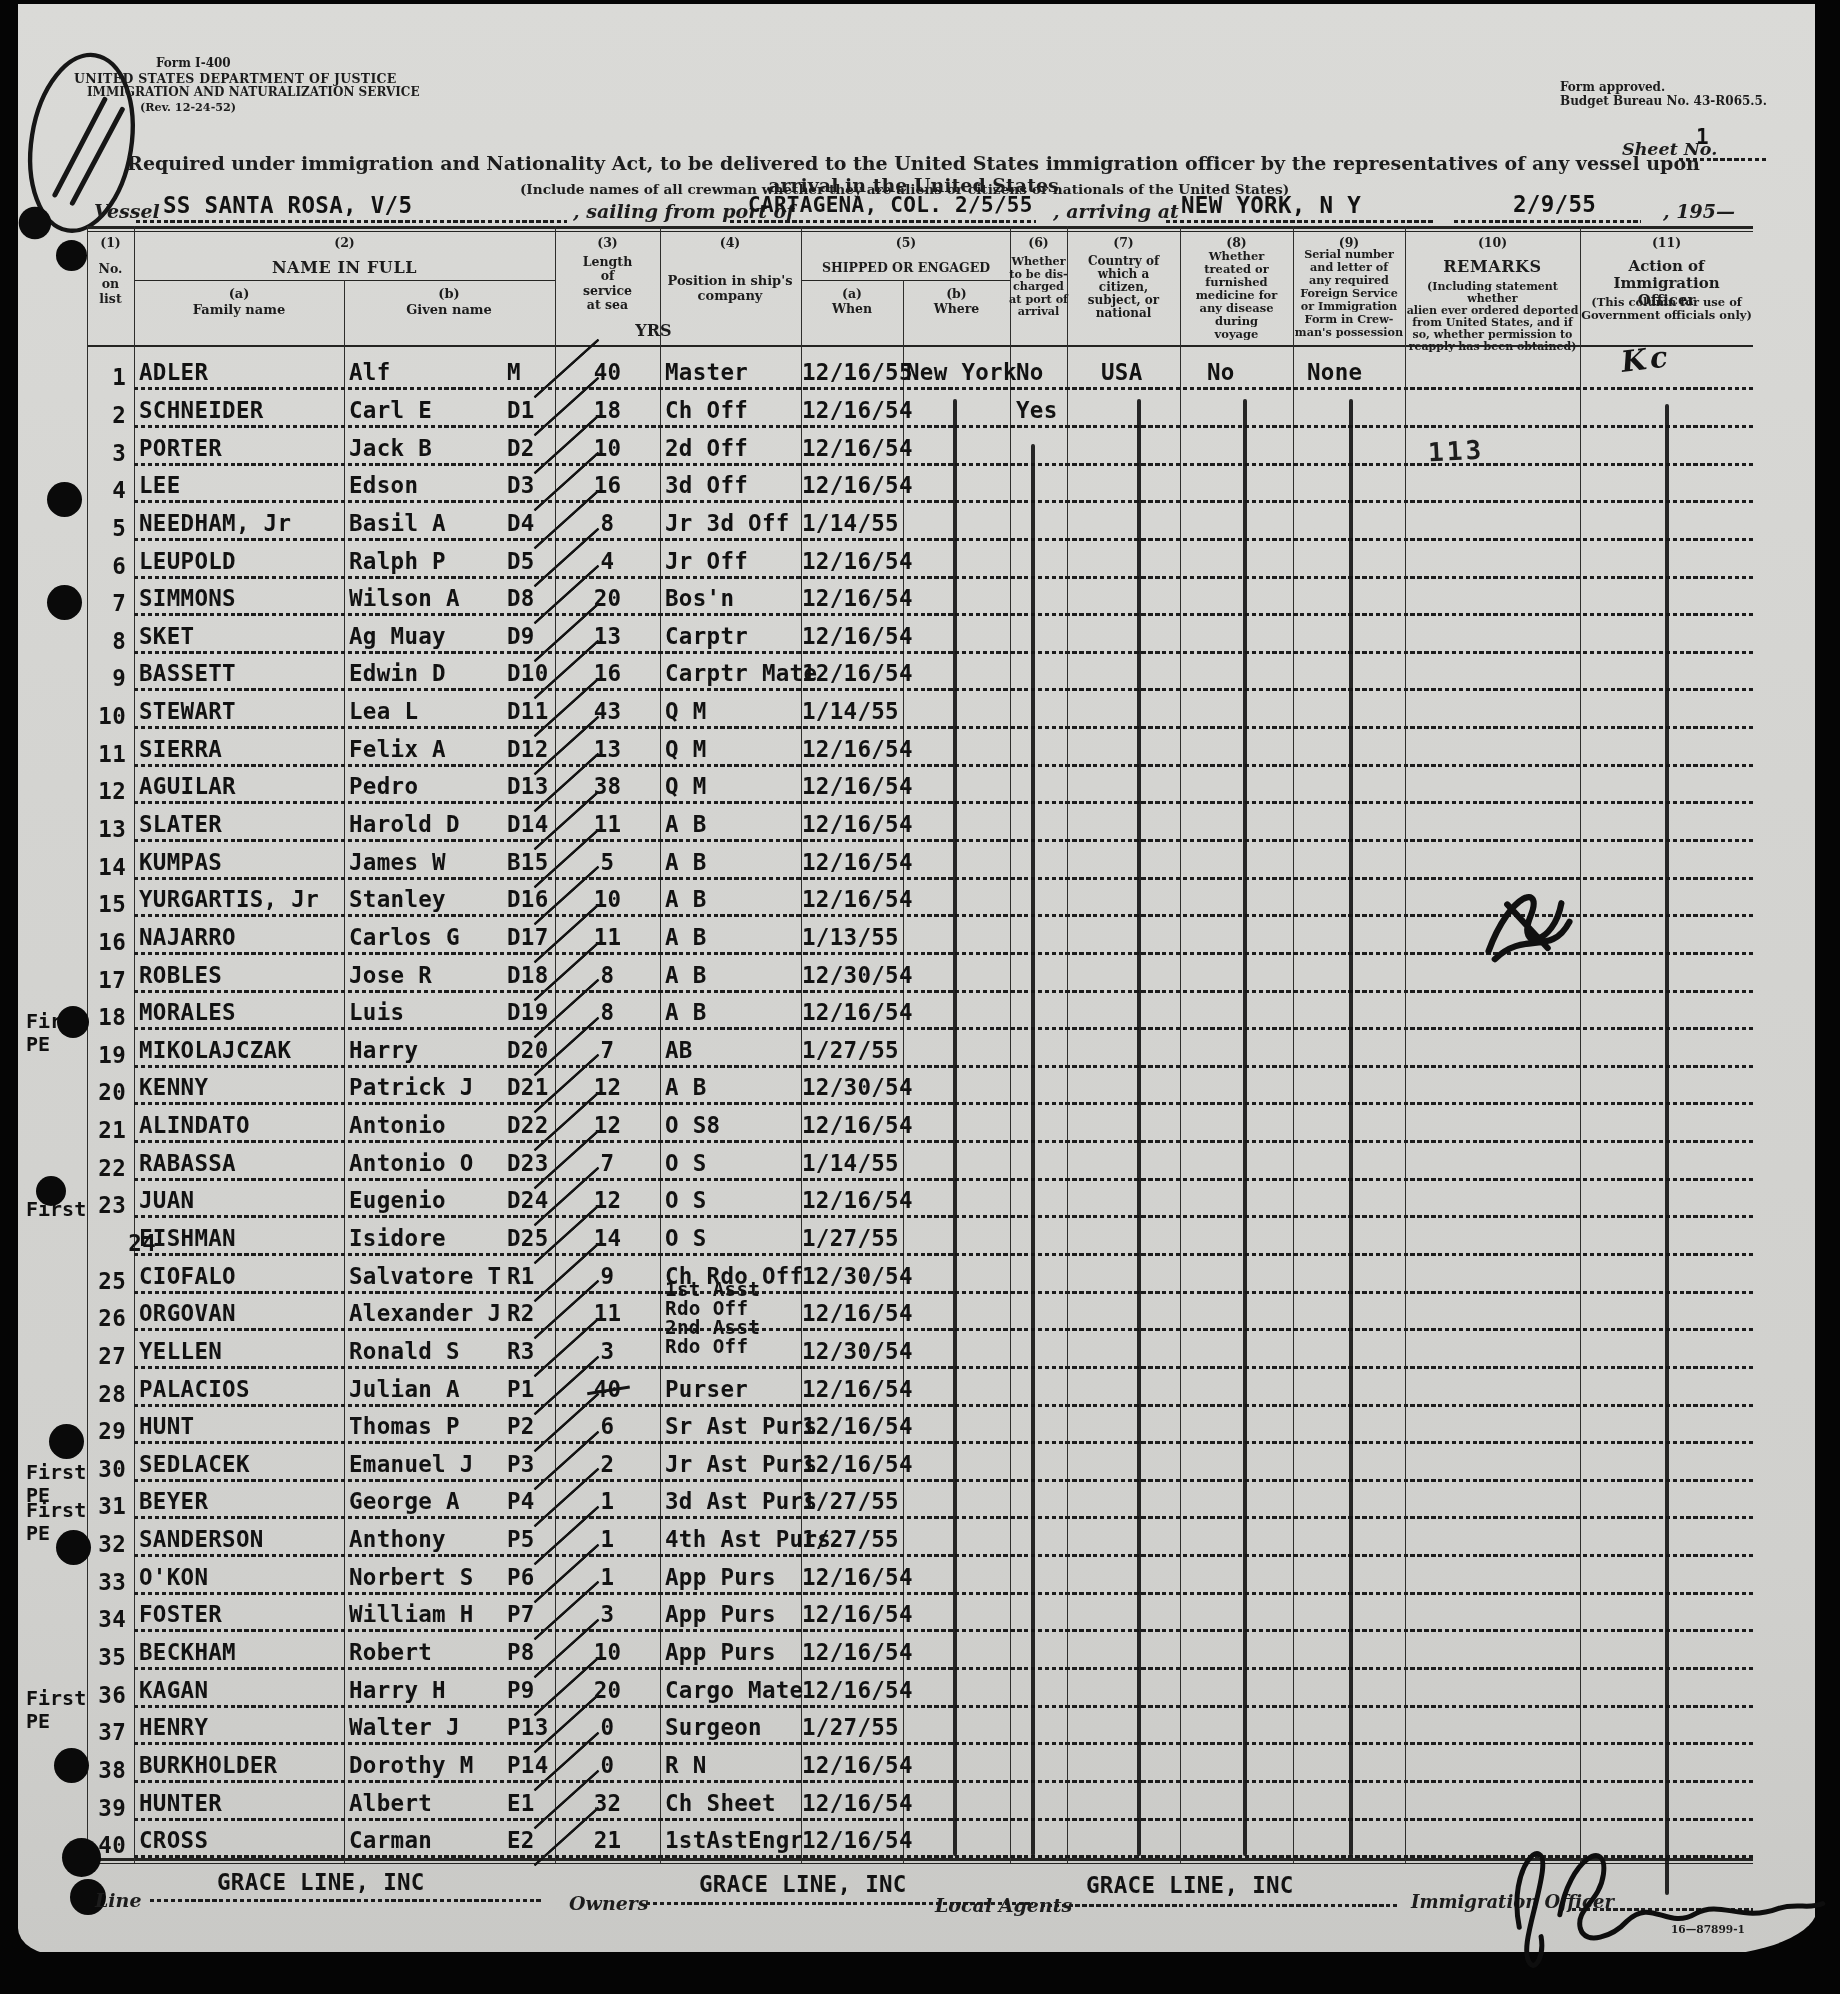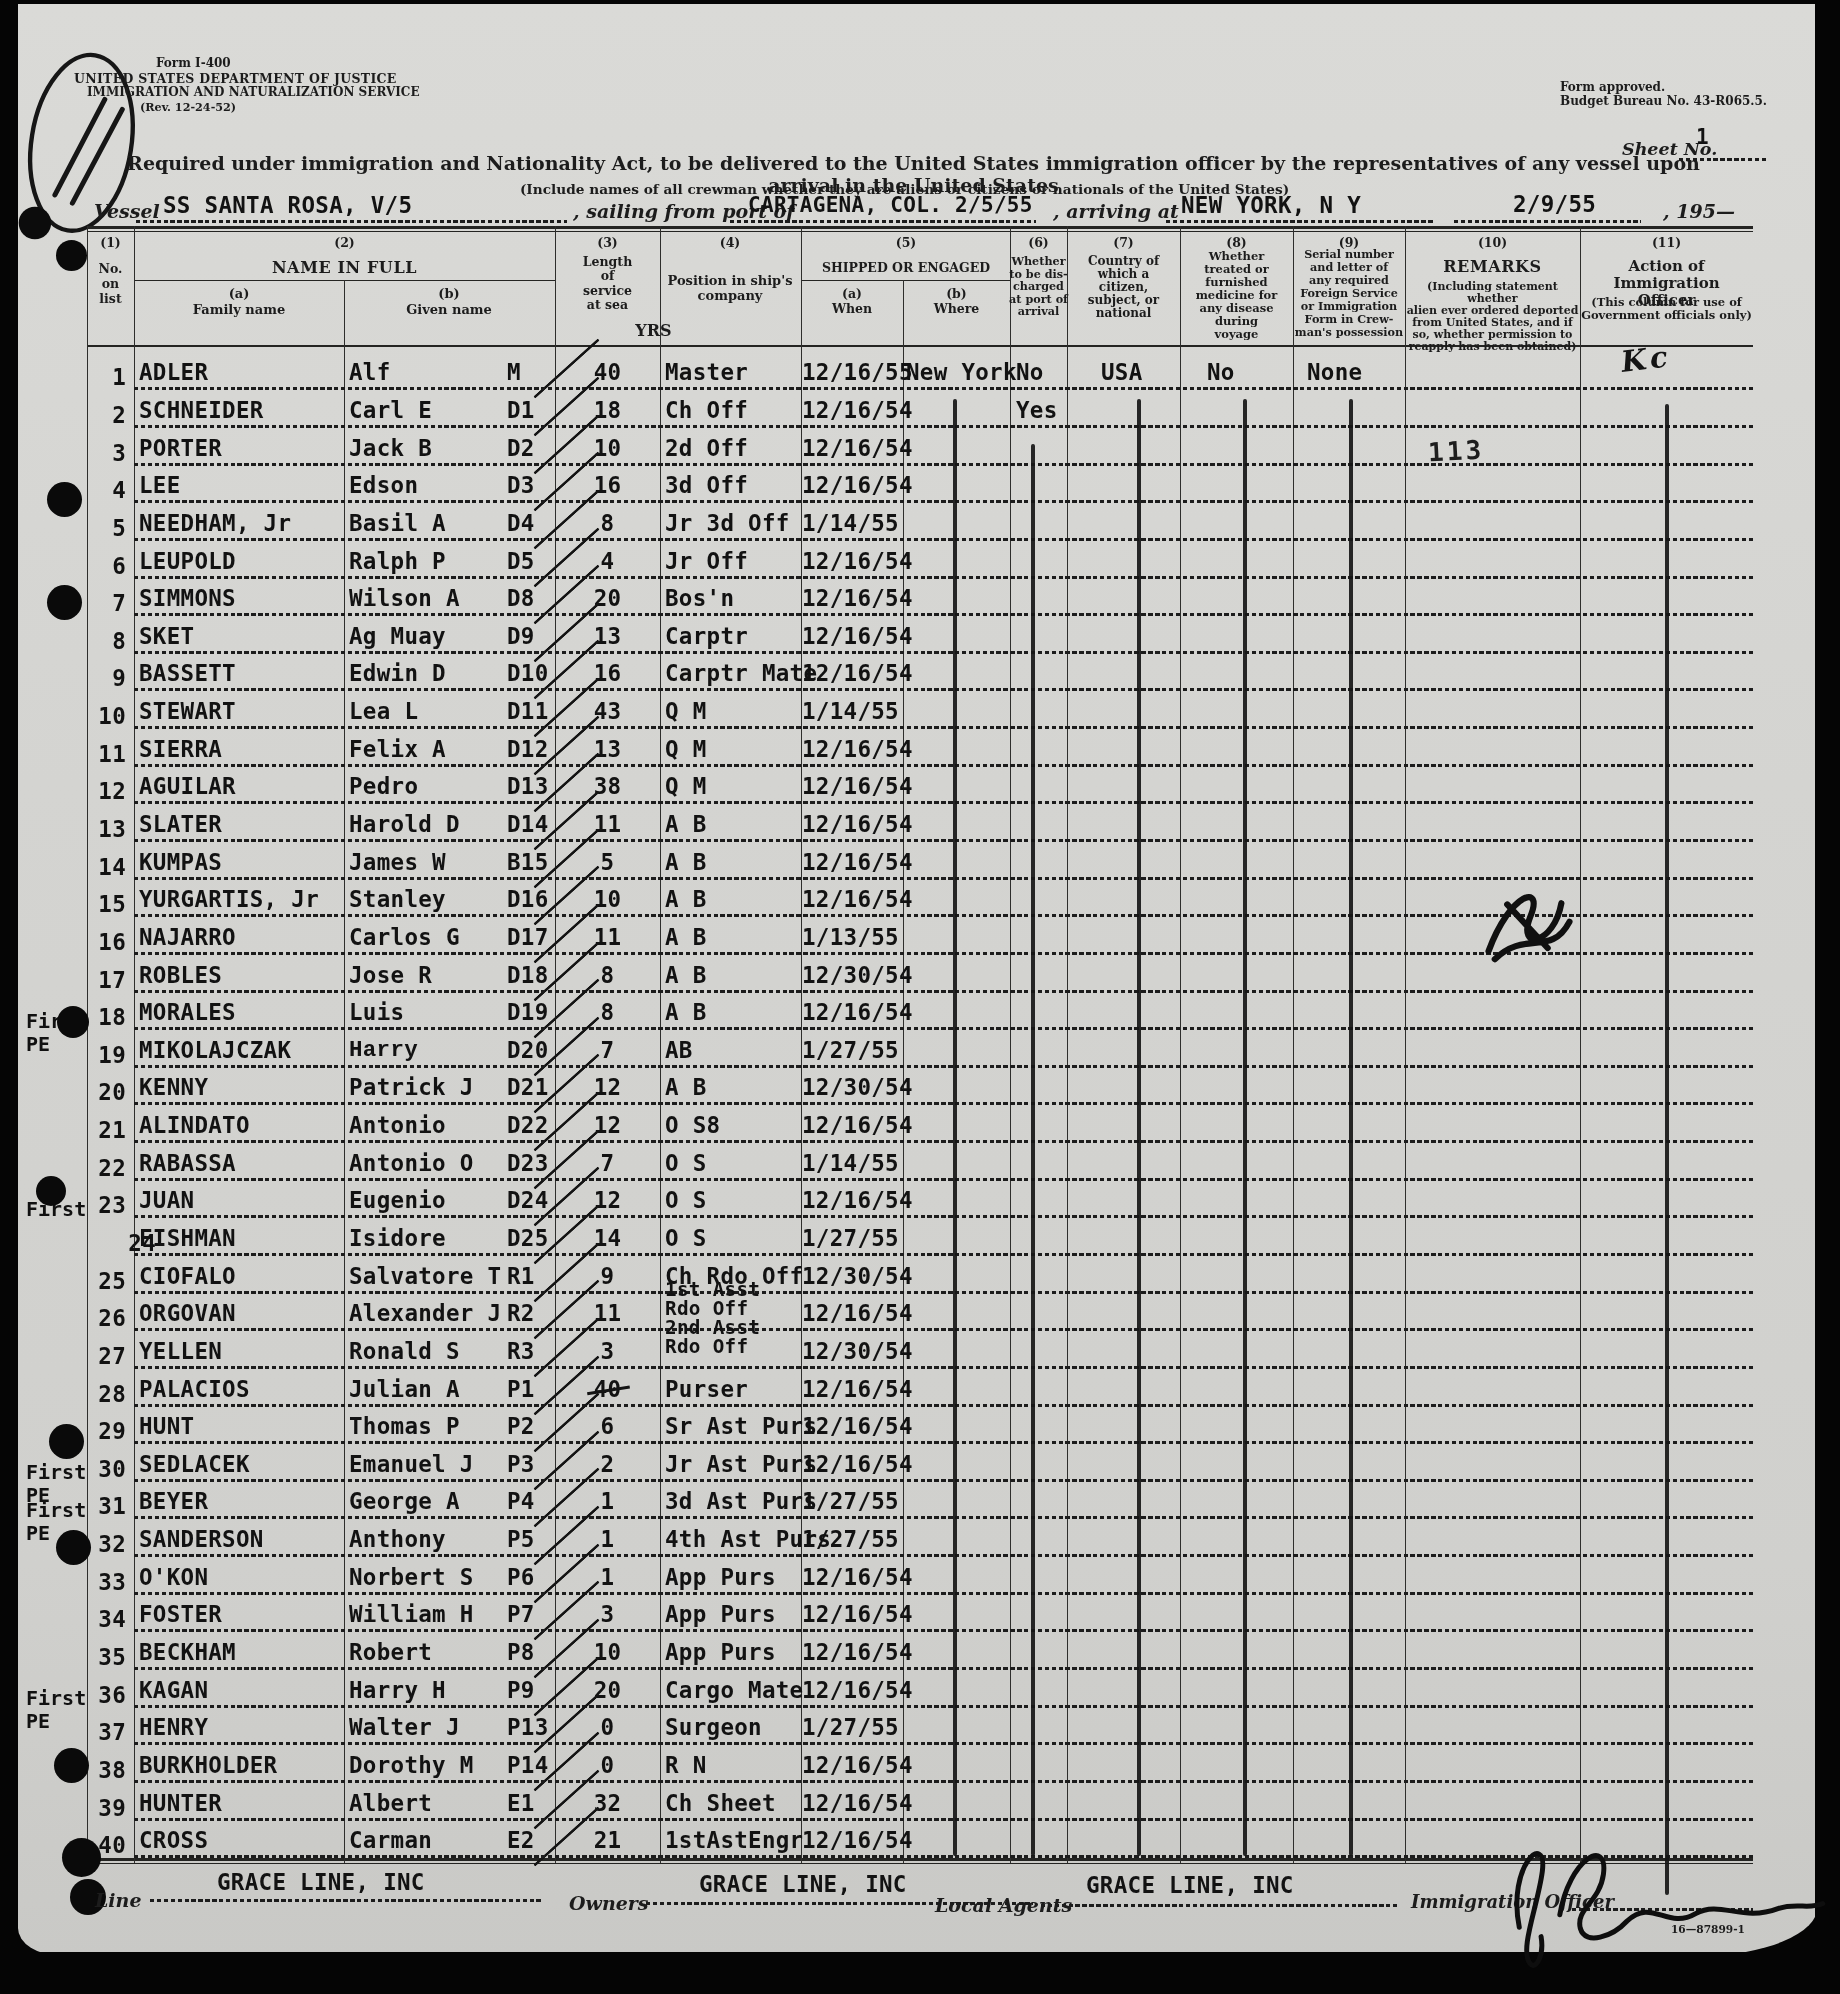--- a/index.html
+++ b/index.html
@@ -388,21 +388,21 @@
         <span class="cell tw" style="left: 507px; top: 7.5px;">D19</span>
         <div class="slash" style="left: 523px; top: 16px; width: 87px;"></div>
         <span class="cell tw ctr" style="left: 555px; top: 7.5px; width: 105px;"><span>8</span></span>
         <span class="cell tw" style="left: 665px; top: 7.5px;">A B</span>
         <span class="cell tw" style="left: 802px; top: 7.5px;">12/16/54</span>
         <div class="dots" style="left: 134px; top: 36px; width: 1619px;"></div>
       </div>
       <div class="row" style="top: 1029px;">
         <span class="cell tw num" style="left: 87px; top: 12.5px; width: 39px;">19</span>
         <span class="cell tw" style="left: 139px; top: 7.5px;">MIKOLAJCZAK</span>
-        <span class="cell tw" style="left: 349px; top: 7.5px; font-family: Liberation Mono, monospace;">Harry</span>
+        <span class="cell tw" style="left: 349px; top: 7.5px;">Harry</span>
         <span class="cell tw" style="left: 507px; top: 7.5px;">D20</span>
         <div class="slash" style="left: 523px; top: 16px; width: 87px;"></div>
         <span class="cell tw ctr" style="left: 555px; top: 7.5px; width: 105px;"><span>7</span></span>
         <span class="cell tw" style="left: 665px; top: 7.5px;">AB</span>
         <span class="cell tw" style="left: 802px; top: 7.5px;">1/27/55</span>
         <div class="dots" style="left: 134px; top: 36px; width: 1619px;"></div>
         <div class="margin-note" style="left: 26px; top: -19px; width: 87px;">First
 PE</div>
       </div>
       <div class="row" style="top: 1066px;">

